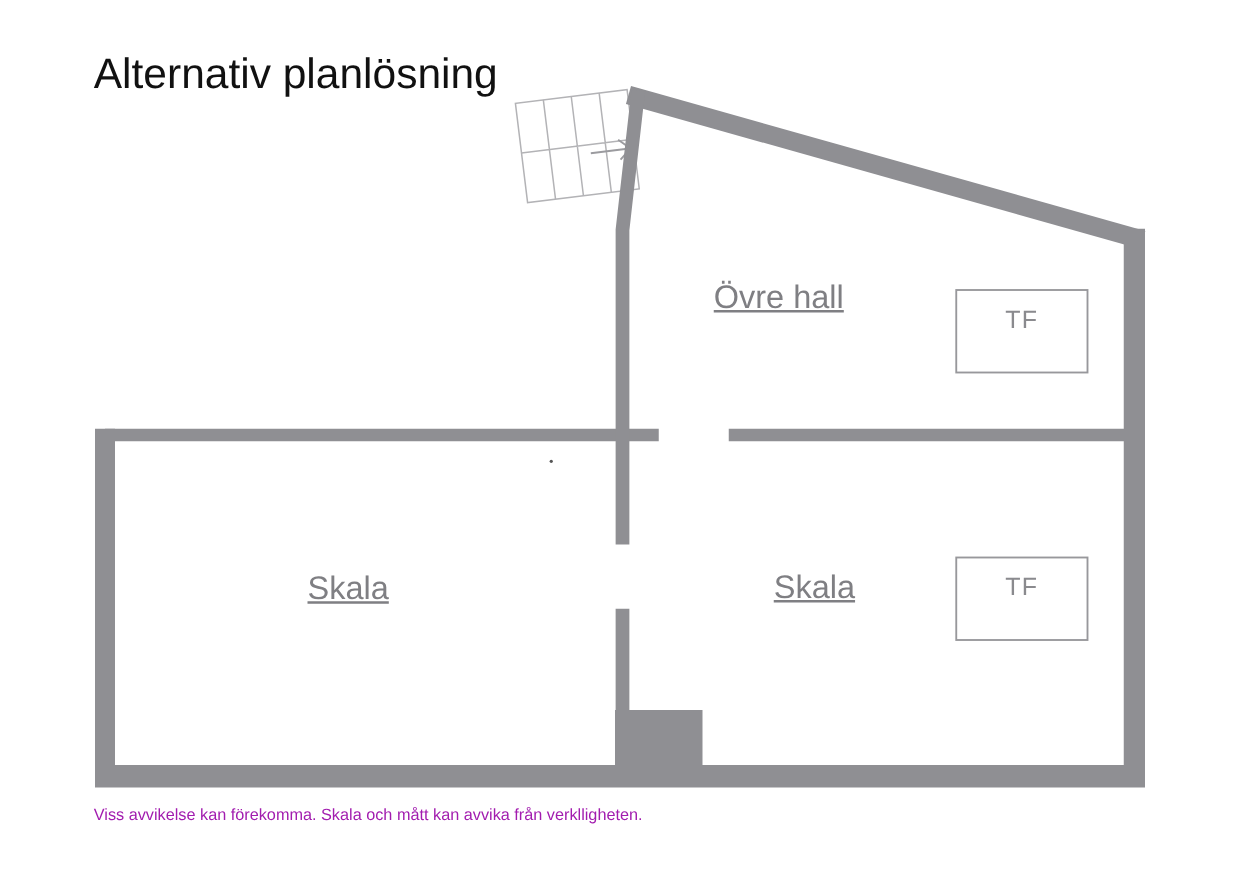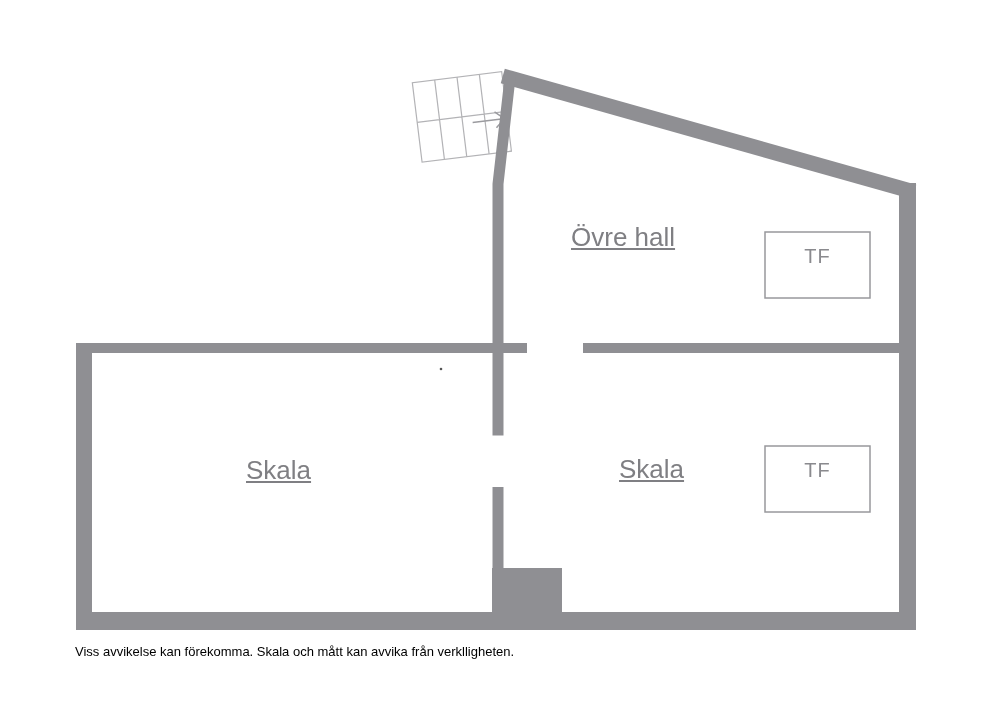--- a/index.html
+++ b/index.html
@@ -49,21 +49,21 @@
     color: #8a8a8e;
     letter-spacing: 1px;
   }
   .tf-label.tf-1 { left: 765px; top: 232px; }
   .tf-label.tf-2 { left: 765px; top: 446px; }
   .disclaimer {
     position: absolute;
     left: 75px;
     top: 644px;
     font-size: 13px;
-    color: #000000;
+    color: #a21caf;
     white-space: nowrap;
   }
 </style>
 </head>
 <body>
 
 <div class="canvas">
 
   <svg class="plan-svg" width="992" height="701" viewBox="0 0 992 701">
 
@@ -84,20 +84,21 @@
       <line x1="498" y1="487" x2="498" y2="572" stroke-width="11" stroke="#8f8f93"></line>
       <rect x="492" y="568" width="70" height="46" stroke="none" fill="#8f8f93"></rect>
     </g>
 
     <rect x="765" y="232" width="105" height="66" fill="none" stroke-width="1.5" stroke="#98989c"></rect>
     <rect x="765" y="446" width="105" height="66" fill="none" stroke-width="1.5" stroke="#98989c"></rect>
 
     <circle cx="441" cy="369" r="1.3" fill="#555555"></circle>
   </svg>
 
+  <div class="page-title">Alternativ planlösning</div>
 
   <div class="room-label ovre-hall">Övre hall</div>
 
   <div class="room-label allrum">Skala</div>
 
   <div class="room-label sovrum">Skala</div>
 
   <div class="tf-label tf-1">TF</div>
 
   <div class="tf-label tf-2">TF</div>

